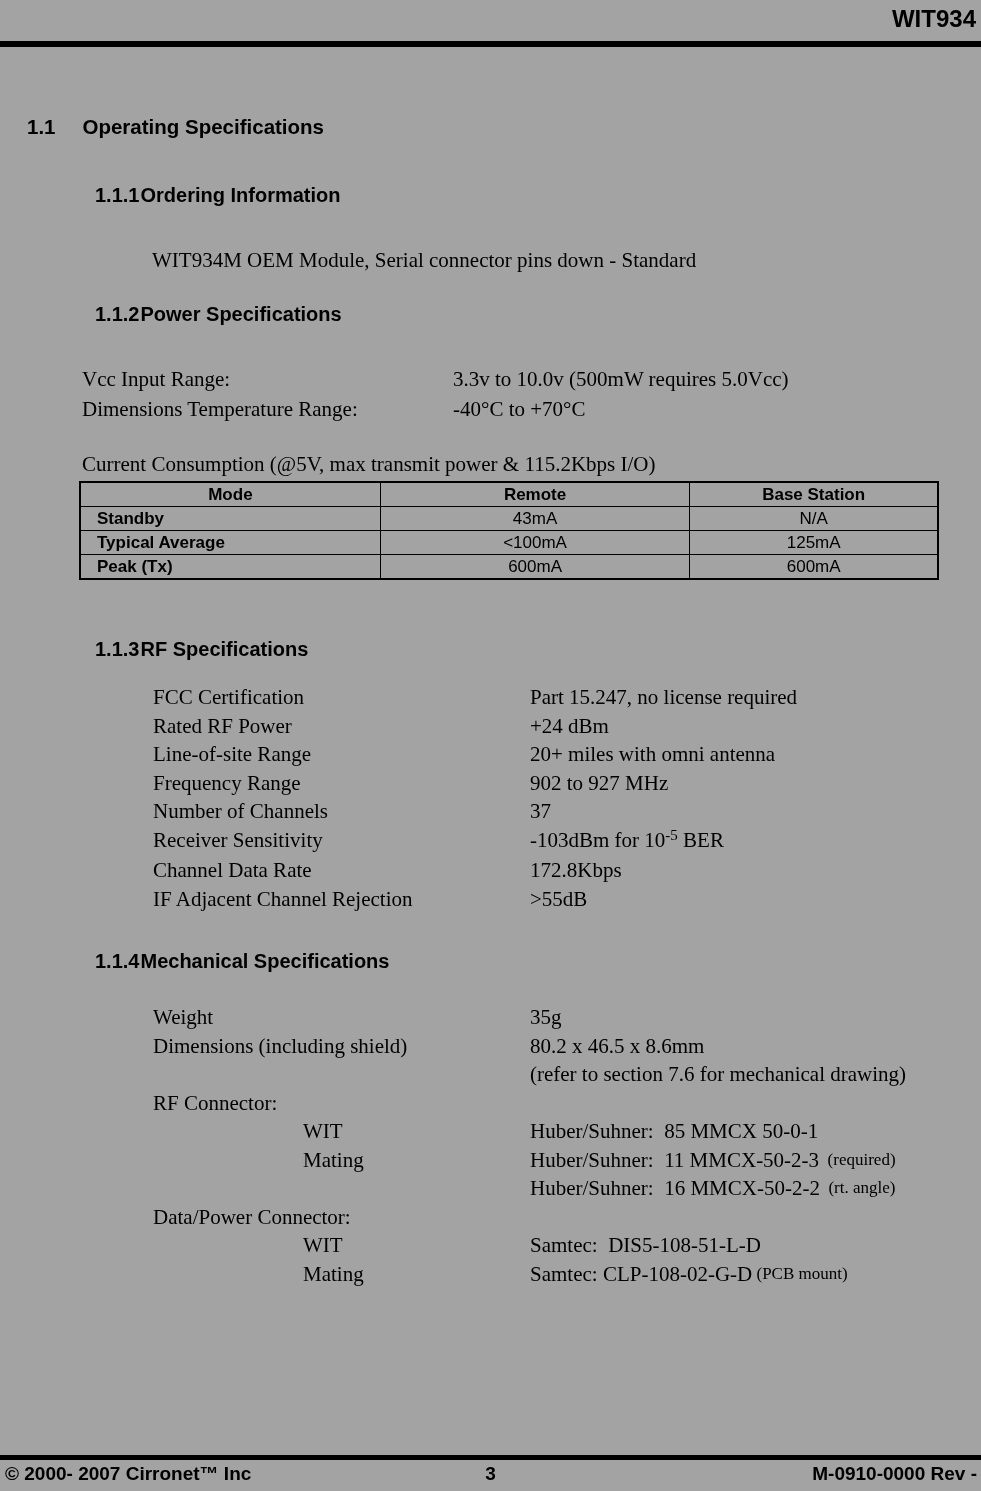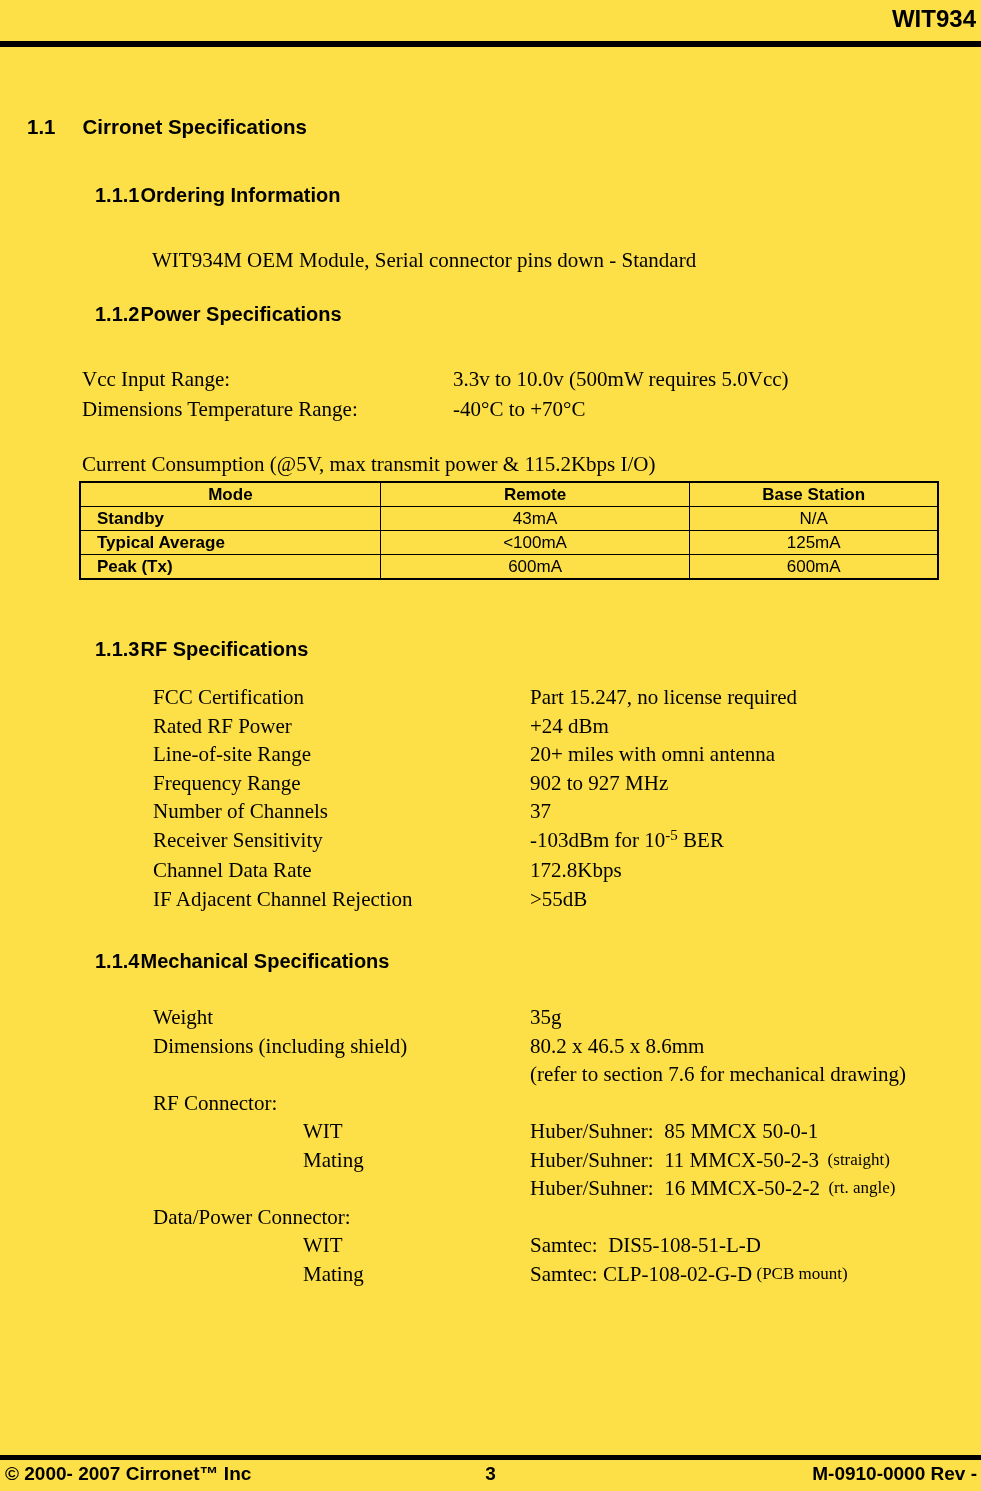--- a/index.html
+++ b/index.html
@@ -1,18 +1,18 @@
 <!DOCTYPE html>
 <html><head>
 <meta charset="utf-8">
 <title>WIT934 Technical Specifications</title>
 <style>
   html,body { margin:0; padding:0; background:#fff; }
   .page {
-    position:relative; width:981px; height:1491px; background:#fde047;
+    position:relative; width:981px; height:1491px; background:#a3a3a3;
     font-family:"Liberation Serif", serif; color:#000; overflow:hidden;
   }
   
   .header-title {
     position:absolute; top:5px; right:5px;
     font-family:"Liberation Sans", sans-serif; font-weight:bold; font-size:24px;
   }
   .header-rule { position:absolute; top:41px; left:0; width:981px; height:6px; background:#000; }
 
   
@@ -73,21 +73,21 @@
 </style>
 </head>
 <body>
 
 <div class="page">
 
   <div class="header-title">WIT934</div>
   <div class="header-rule"></div>
 
   <div class="h1">
-    <span class="num">1.1</span><span>Cirronet Specifications</span>
+    <span class="num">1.1</span><span>Operating Specifications</span>
   </div>
 
   <div class="h2 s111">
     <span class="num">1.1.1</span><span>Ordering Information</span>
   </div>
 
   <div class="ordering-text">WIT934M OEM Module, Serial connector pins down - Standard</div>
 
   <div class="h2 s112">
     <span class="num">1.1.2</span><span>Power Specifications</span>
@@ -191,21 +191,21 @@
       <span class="lv-label">RF Connector:</span>
       <span class="lv-value"></span>
     </div>
     <div class="lv-row indent">
       <span class="lv-label">WIT</span>
       <span class="lv-value">Huber/Suhner:  85 MMCX 50-0-1</span>
     </div>
     <div class="lv-row indent">
       <span class="lv-label">Mating</span>
       <span class="lv-value">Huber/Suhner:  11 MMCX-50-2-3</span>
-        <span class="lv-note">  (straight)</span>
+        <span class="lv-note">  (required)</span>
     </div>
     <div class="lv-row">
       <span class="lv-label"></span>
       <span class="lv-value">Huber/Suhner:  16 MMCX-50-2-2</span>
         <span class="lv-note">  (rt. angle)</span>
     </div>
     <div class="lv-row">
       <span class="lv-label">Data/Power Connector:</span>
       <span class="lv-value"></span>
     </div>

